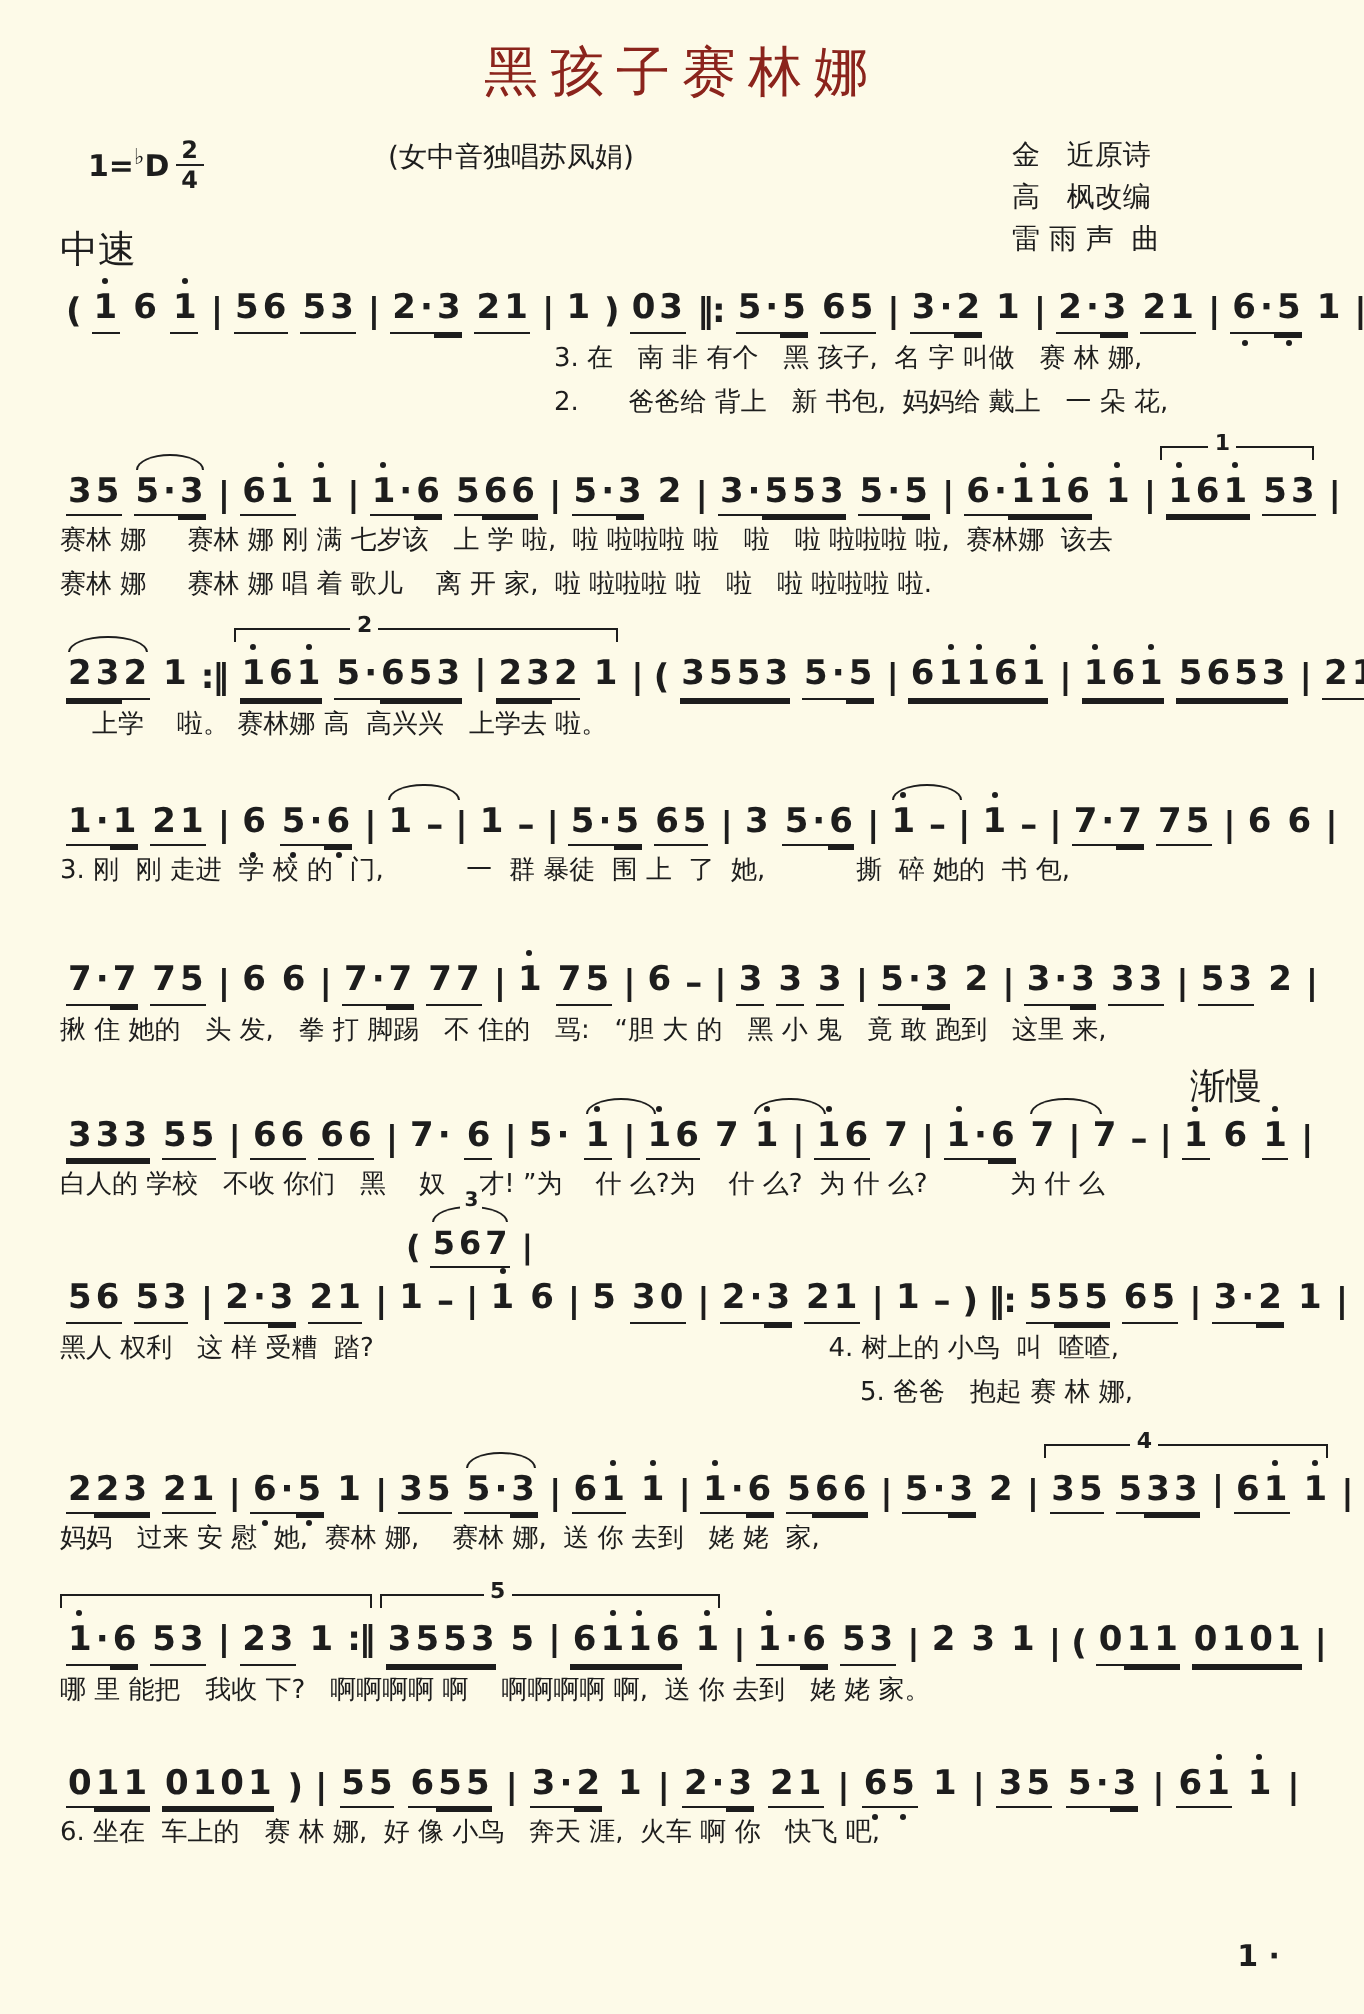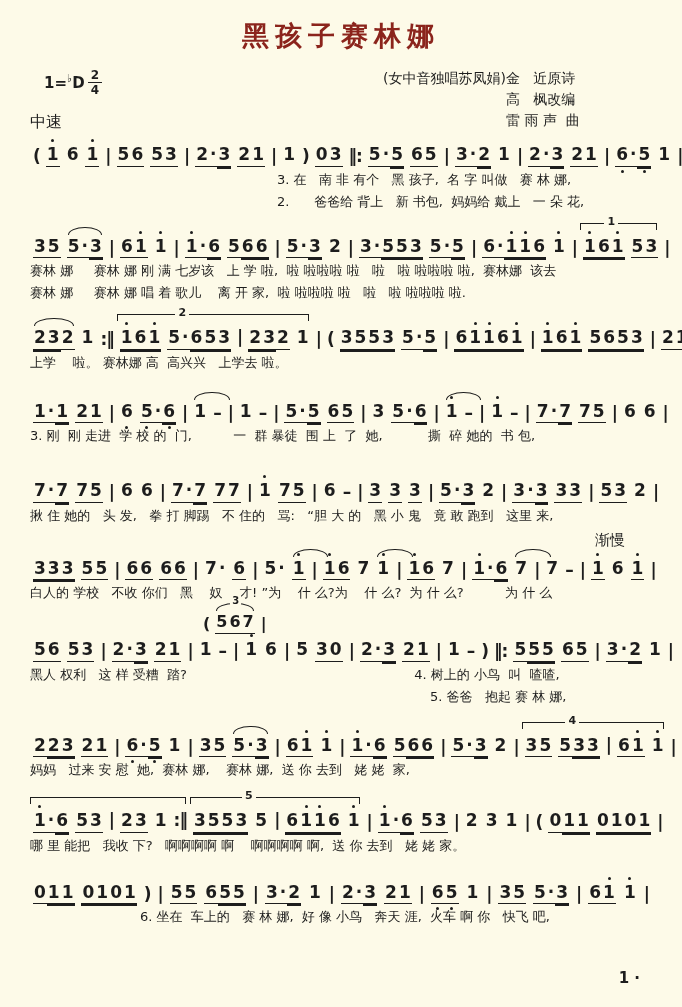--- a/index.html
+++ b/index.html
@@ -1,30 +1,30 @@
 <!DOCTYPE html>
 <html><head>
 <meta charset="utf-8">
 <style>
   html,body{margin:0;padding:0;}
   .page{position:relative;width:682px;height:1007px;overflow:hidden;
         background:#fdfae8;color:#1d1d1d;
         font-family:"DejaVu Sans",sans-serif;}
   .title{margin:18px 0 0 0;text-align:center;font-family:"DejaVu Serif",serif;
-         font-size:27px;font-weight:bold;letter-spacing:6px;color:#8b241c;}
+         font-size:27px;font-weight:normal;letter-spacing:6px;color:#8b241c;}
   .meta{display:flex;align-items:flex-start;padding:0 44px;margin-top:14px;}
   .keysig{width:150px;font-size:15px;font-weight:bold;white-space:nowrap;}
   .flat{vertical-align:super;font-size:11px;font-weight:bold;}
   .frac{display:inline-block;vertical-align:-6px;text-align:center;font-size:12px;
         line-height:1;margin-left:3px;font-weight:bold;}
   .frac .num{display:block;border-bottom:1px solid #222;padding:1px 3px;}
   .frac .den{display:block;padding-top:1px;}
-  .subtitle{flex:1;text-align:right;font-size:14px;margin-top:2px;}
+  .subtitle{flex:1;text-align:left;font-size:14px;margin-top:2px;}
   .credits{width:132px;text-align:left;font-size:14px;line-height:21px;white-space:pre;}
-  .tempo{position:absolute;left:30px;top:112px;font-size:16px;}
+  .tempo{position:absolute;left:30px;top:112px;font-size:19px;}
   #score{margin:0 30px;}
   .scoreline{position:relative;}
   .l1{margin-top:14px;} .l2{margin-top:26px;} .l3{margin-top:26px;}
   .l4{margin-top:30px;} .l5{margin-top:36px;} .l6{margin-top:34px;}
   .l7{margin-top:38px;} .l8{margin-top:30px;} .l9{margin-top:32px;}
   .l10{margin-top:28px;}
   .notesrow{display:flex;justify-content:space-between;align-items:flex-end;
             font-weight:bold;font-size:17px;line-height:1.15;}
   .tok{position:relative;display:inline-flex;margin:0 3px;white-space:nowrap;}
   .bar{letter-spacing:-1px;}
@@ -44,21 +44,21 @@
             background:#fdfae8;padding:0 2px;}
   .volta{position:relative;display:inline-flex;}
   .volta::before{content:'';position:absolute;left:0;right:4px;top:-14px;height:6px;
                  border-top:1px solid #1d1d1d;border-left:1px solid #1d1d1d;
                  border-right:1px solid #1d1d1d;}
   .vlabel{position:absolute;top:-21px;left:30%;font-size:11px;font-style:normal;
           background:#fdfae8;padding:0 3px;z-index:2;}
   .lyric{font-size:13px;line-height:19px;margin-top:3px;white-space:pre;}
   .inset{position:absolute;top:-27px;}
   .inset .notesrow{display:inline-flex;font-size:16px;}
-  .mark{position:absolute;top:-28px;font-size:15px;}
+  .mark{position:absolute;top:-28px;font-size:18px;}
   .pageno{position:absolute;right:42px;bottom:20px;font-size:15px;font-weight:bold;}
 </style>
 </head>
 <body>
 
 <div class="page">
   <h1 class="title">黑孩子赛林娜</h1>
   <div class="meta">
     <div class="keysig"><span>1=</span><span class="flat">♭</span><span>D</span><span class="frac"><span class="num">2</span><span class="den">4</span></span></div>
     <div class="subtitle">(女中音独唱苏凤娟)</div>
@@ -417,21 +417,21 @@
             </span>
           </span>
           <span class="tok bar">|</span>
           <span class="tok">
             <span class="seg u1">
               <span class="ch">2</span>
               <span class="ch">1</span>
             </span>
           </span>
         </div>
-        <div class="lyric" style="margin-left: 0px;">上学    啦。 赛林娜 高  高兴兴   上学去 啦。</div>
+        <div class="lyric" style="margin-left: 16px;">上学    啦。 赛林娜 高  高兴兴   上学去 啦。</div>
       </div>
       <div class="scoreline l4">
         <div class="notesrow">
           <span class="tok">
             <span class="seg u1">
               <span class="ch">1</span>
               <span class="ch">·</span>
             </span>
             <span class="seg u2">
               <span class="ch">1</span>
@@ -1285,17 +1285,17 @@
               <span class="ch">1<i class="dot hi"></i></span>
             </span>
           </span>
           <span class="tok">
             <span class="seg u0">
               <span class="ch">1<i class="dot hi"></i></span>
             </span>
           </span>
           <span class="tok bar">|</span>
         </div>
-        <div class="lyric" style="margin-left: 110px;">6. 坐在  车上的   赛 林 娜,  好 像 小鸟   奔天 涯,  火车 啊 你   快飞 吧,</div>
+        <div class="lyric" style="">6. 坐在  车上的   赛 林 娜,  好 像 小鸟   奔天 涯,  火车 啊 你   快飞 吧,</div>
       </div>
     </div>
   <div class="pageno">1 ·</div>
 </div>
 
 </body></html>

